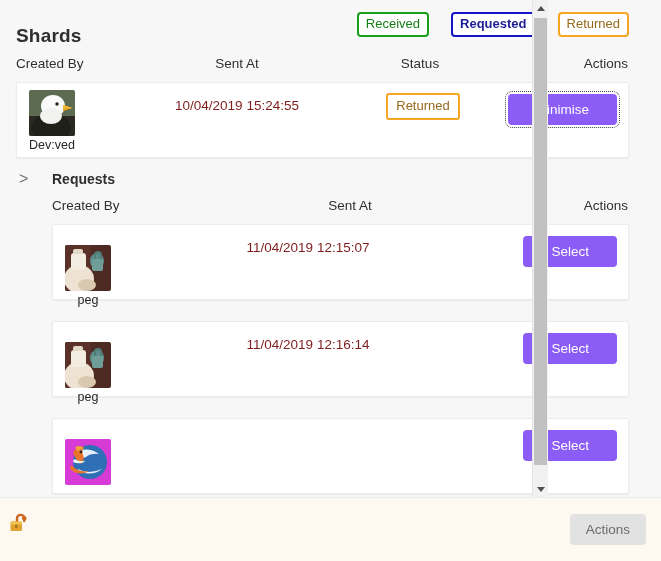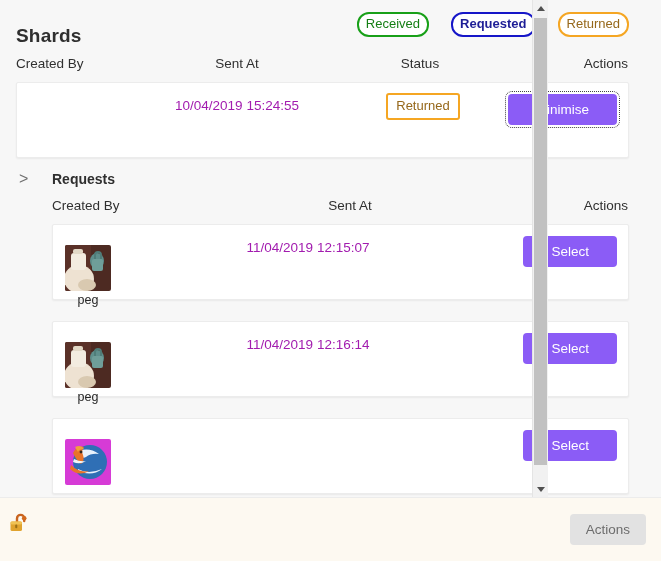--- a/index.html
+++ b/index.html
@@ -56,21 +56,21 @@
   .legend {
     position: absolute;
     right: 16px;
     top: 12px;
     display: flex;
     gap: 22px;
     align-items: center;
   }
   .legend-badge {
     border: 2px solid #cccccc;
-    border-radius: 12px;
+    border-radius: 4px;
     padding: 3px 7px 4px 7px;
     font-size: 13px;
     line-height: 14px;
     background: #ffffff;
     white-space: nowrap;
   }
   .legend-received { border-color: #18a018; color: #157f15; }
   .legend-requested { border-color: #1616c8; color: #1d1d96; font-weight: bold; }
   .legend-returned { border-color: #f5a623; color: #96681b; }
 
@@ -128,21 +128,21 @@
     white-space: nowrap;
   }
 
   .cell-sent {
     position: absolute;
     left: 120px;
     top: 15px;
     width: 200px;
     text-align: center;
     font-size: 13.5px;
-    color: #a21caf;
+    color: #7f1d1d;
   }
 
   .cell-status {
     position: absolute;
     left: 338px;
     top: 10px;
     width: 136px;
     text-align: center;
   }
   .status-badge {
@@ -338,20 +338,35 @@
 
       <div class="table-head">
         <div class="th th-created">Created By</div>
         <div class="th th-sent">Sent At</div>
         <div class="th th-status">Status</div>
         <div class="th th-actions">Actions</div>
       </div>
 
       <div class="card-list">
         <div class="row-card">
+          <div class="who">
+            <div class="avatar">
+              <svg class="av-svg" viewBox="0 0 46 46">
+                <rect width="46" height="46" fill="#5d6b52"></rect>
+                <rect y="26" width="46" height="20" fill="#2b2a22"></rect>
+                <ellipse cx="22" cy="38" rx="20" ry="14" fill="#20201a"></ellipse>
+                <ellipse cx="24" cy="16" rx="12" ry="11" fill="#fafafa"></ellipse>
+                <ellipse cx="22" cy="26" rx="11" ry="8" fill="#f2f2f0"></ellipse>
+                <circle cx="28" cy="14" r="1.7" fill="#20201a"></circle>
+                <path d="M34 15 L44 18 L34 21 Z" fill="#e8a51c"></path>
+                <path d="M34 15 L42 17.5 L34 18.5 Z" fill="#f5bb3b"></path>
+              </svg>
+            </div>
+            <div class="who-name">Dev:ved</div>
+          </div>
           <div class="cell-sent">10/04/2019 15:24:55</div>
           <div class="cell-status">
             <span class="status-badge">Returned</span>
           </div>
           <div class="cell-actions">
             <button class="btn-green focused">Minimise</button>
           </div>
         </div>
       </div>
 

